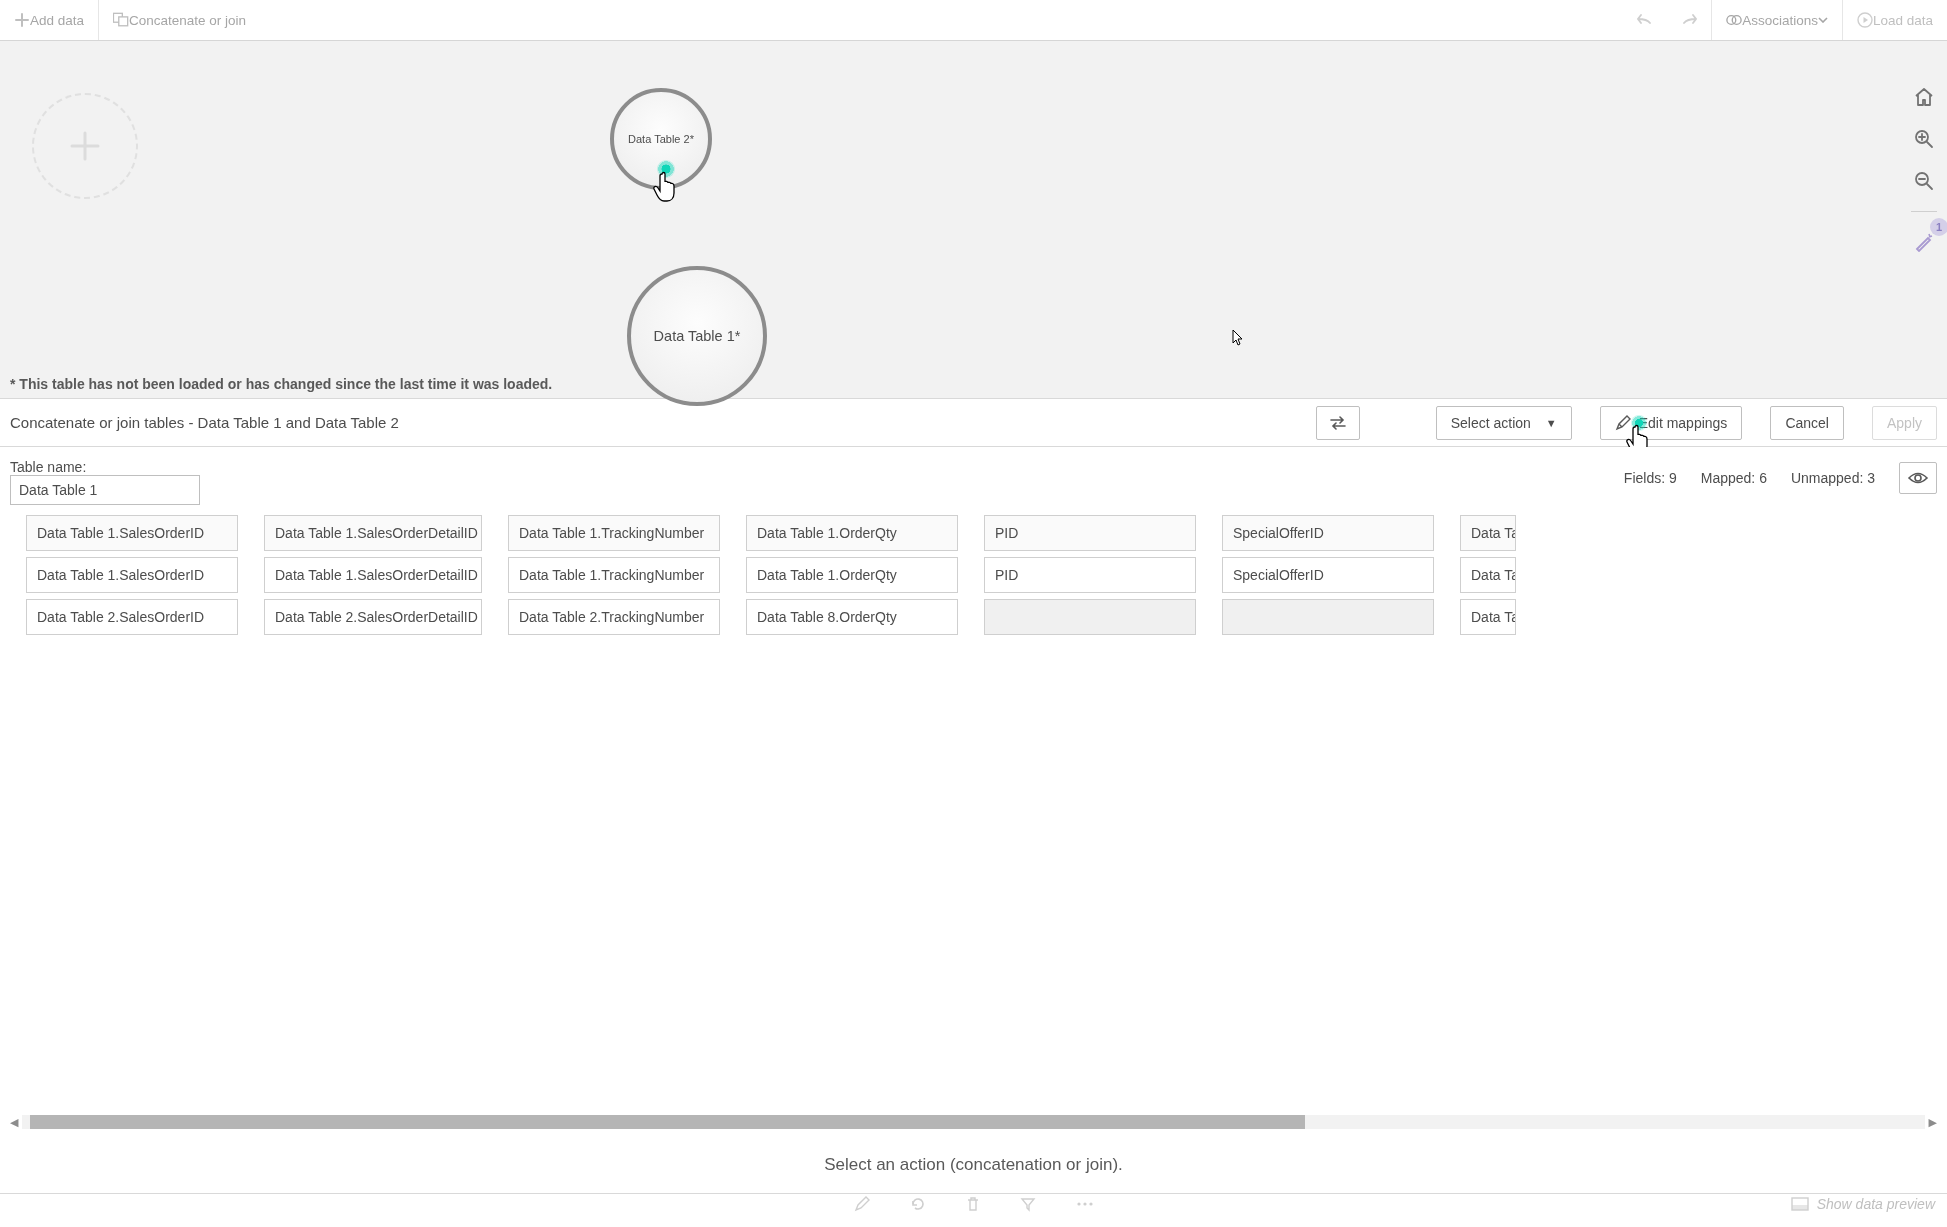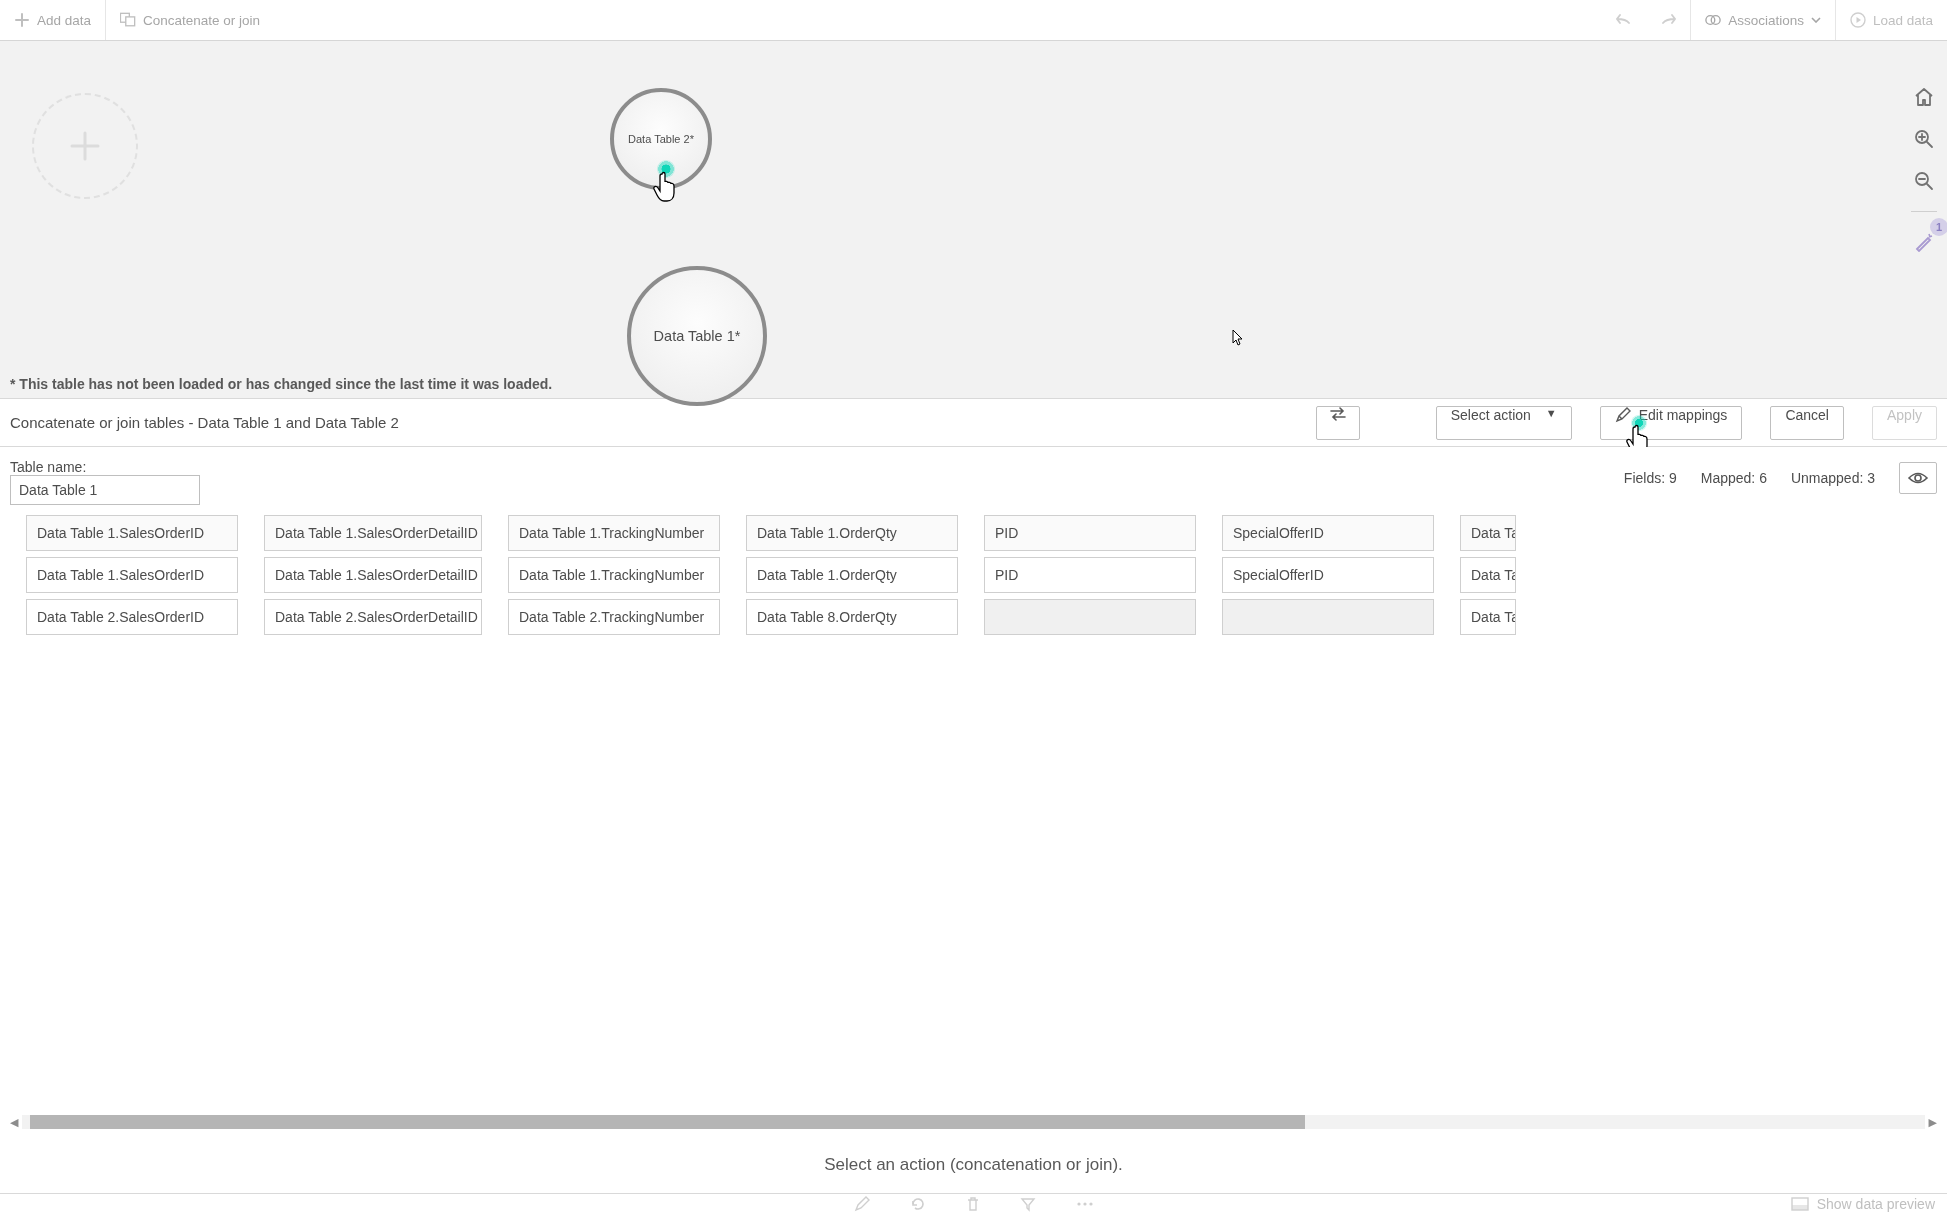--- a/index.html
+++ b/index.html
@@ -9,21 +9,21 @@
     border-bottom: 1px solid #d6d6d6;
     display: flex;
     align-items: center;
     background:#fff;
     font-size: 13.5px;
     color:#b3b3b3;
   }
   .toolbar .left { display:flex; align-items:center; flex:1;}
   .toolbar .right { display:flex; align-items:center;}
   .tb-sep { width:1px; height:40px; background:#e6e6e6; }
-  .tb-btn { display:flex; align-items:center; gap:7px; padding:0 14px; height:40px; cursor:pointer; color:#a6a6a6;}
+  .tb-btn { display:flex; align-items:center; padding:0 14px; height:40px; cursor:pointer; color:#a6a6a6;}
   .tb-btn.disabled { color:#bfbfbf; cursor:default;}
   .tb-icon { width:16px; height:16px; display:inline-flex; align-items:center; justify-content:center;}
   .canvas-area {
     position:relative;
     height: 358px;
     background: #f2f2f2;
     border-bottom:1px solid #d9d9d9;
   }
   .add-bubble {
     position:absolute; left:32px; top:52px;
@@ -67,21 +67,21 @@
     display:flex; align-items:center; justify-content:center;
   }
   .panel-header {
     height:48px; display:flex; align-items:center;
     border-bottom:1px solid #d9d9d9; padding:0 10px; gap:28px;
     font-size:15px; color:#4d4d4d; background:#fff;
   }
   .panel-header .title { flex:1; font-weight:500;}
   .btn {
     border:1px solid #bfbfbf; background:#fff; color:#4d4d4d;
-    padding:0 14px; height:34px; display:flex; gap:8px;
+    padding:0 14px; height:34px; display:flex; align-items:center; gap:8px;
     font-size:14px; cursor:pointer; border-radius:2px;
   }
   .btn.small { width:44px; justify-content:center; padding:0;}
   .btn.disabled { color:#c2c2c2; border-color:#dcdcdc; cursor:default;}
   .select-btn { min-width:136px; justify-content:space-between;}
   .chev-down { font-size:11px;}
   .mapping-area {
     padding:12px 10px 0 10px;
     height: calc(100% - 41px - 358px - 48px - 58px - 34px);
     min-height:305px;
@@ -115,21 +115,21 @@
   .hscroll-track { flex:1; height:14px; background:#f2f2f2; display:flex; align-items:center;}
   .hscroll-thumb { height:14px; background:#b5b5b5; width:67%; margin-left:8px;}
   .hint-row {
     height:58px; display:flex; align-items:center; justify-content:center;
     font-size:17px; color:#595959; border-top:1px solid transparent;
     background:#fff;
   }
   .bottom-bar {
     height:21px; border-top:1px solid #d9d9d9;
     display:flex; align-items:center; justify-content:center; gap:40px;
-    color:#cfcfcf; position:relative; background:#fff;
+    color:#cfcfcf; position:relative; background:#fff;font-style:italic;
   }
   .bottom-bar .preview { position:absolute; right:12px; display:flex; align-items:center; gap:8px; font-size:14px; color:#bfbfbf;}
   svg { display:block;}
 </style>
 </head>
 <body>
 
 <div class="toolbar">
   <div class="left">
     <div class="tb-btn">

